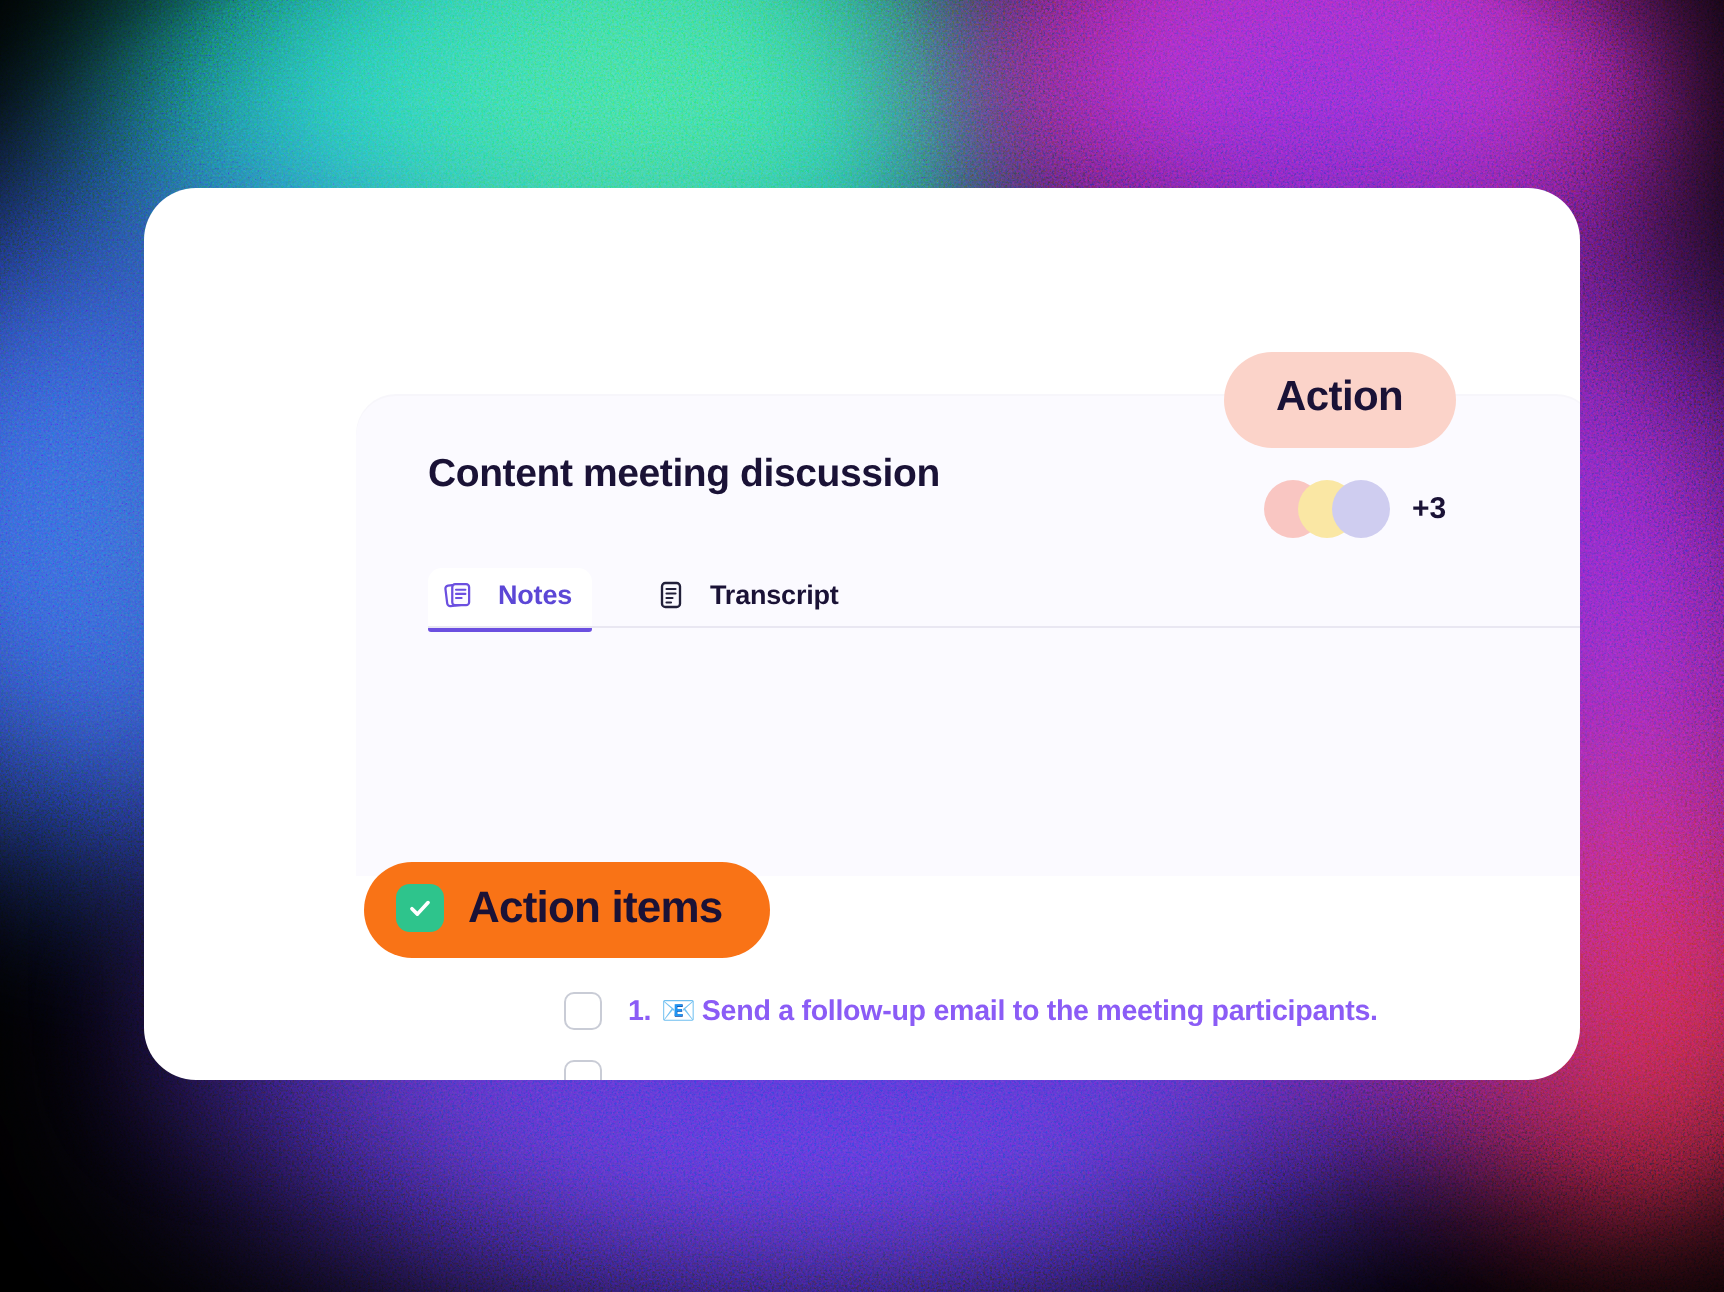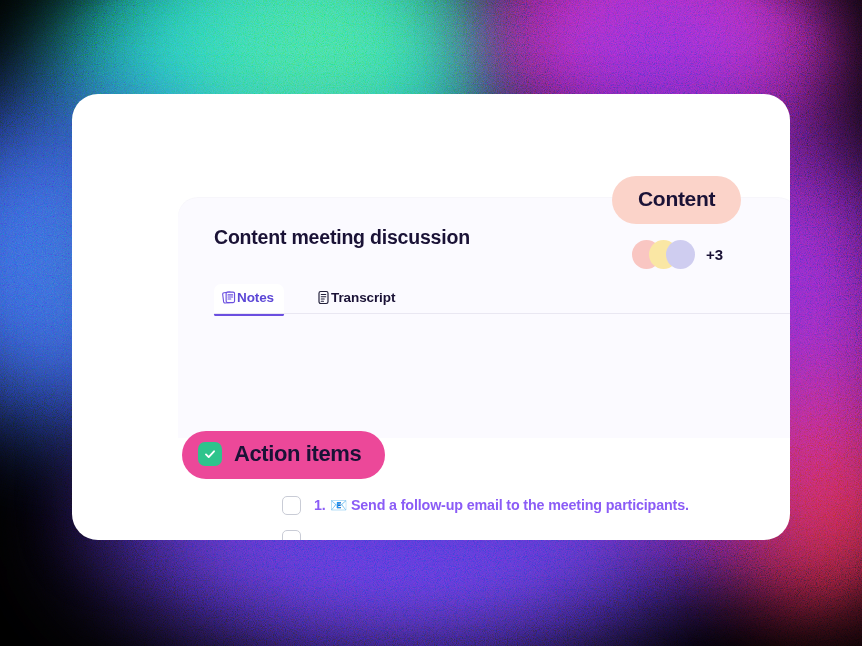--- a/index.html
+++ b/index.html
@@ -132,21 +132,21 @@
     position: absolute;
     left: 36px; bottom: 0;
     display: flex;
     align-items: flex-end;
     gap: 24px;
   }
 
   .tab {
     display: flex;
     align-items: center;
-    gap: 0;
+    gap: 12px;
     padding: 6px 10px 9px 8px;
     cursor: pointer;
     position: relative;
     background: transparent;
     border: none;
     font-family: inherit;
   }
   .tab-label {
     font-size: 13.5px;
     font-weight: 700;
@@ -206,21 +206,21 @@
     color: #1a1236;
   }
 
   
   .action-badge {
     position: absolute;
     left: 110px; top: 337px;
     display: flex;
     align-items: center;
     gap: 12px;
-    background: #ec4899;
+    background: #f97316;
     border-radius: 24px;
     padding: 10px 24px 12px 16px;
     text-align: center;
   }
   .action-badge-label {
     font-size: 22px;
     font-weight: 700;
     color: #1a1236;
     letter-spacing: -0.4px;
   }
@@ -320,21 +320,21 @@
                 <path d="M5.6 4.8h4.8M5.6 7.2h4.8M5.6 9.6h3.2M5.6 12h2.4" stroke="#22203a" stroke-width="1.15" stroke-linecap="round"></path>
               </svg>
             </span>
             <span class="tab-label">Transcript</span>
           </div>
 
         </div>
         <div class="tabs-divider"></div>
       </div>
 
-      <div class="summary-pill">Content</div>
+      <div class="summary-pill">Action</div>
 
       <div class="avatar-row">
         <div class="avatar-stack">
           <div class="avatar" style="background:#f9c6c2"></div>
           <div class="avatar" style="background:#fae7a4"></div>
           <div class="avatar" style="background:#cfcdf0"></div>
         </div>
         <span class="avatar-count">+3</span>
       </div>
 

